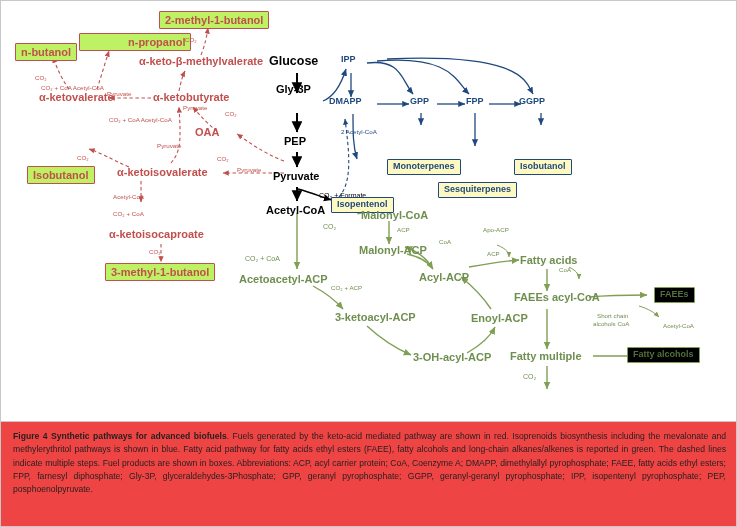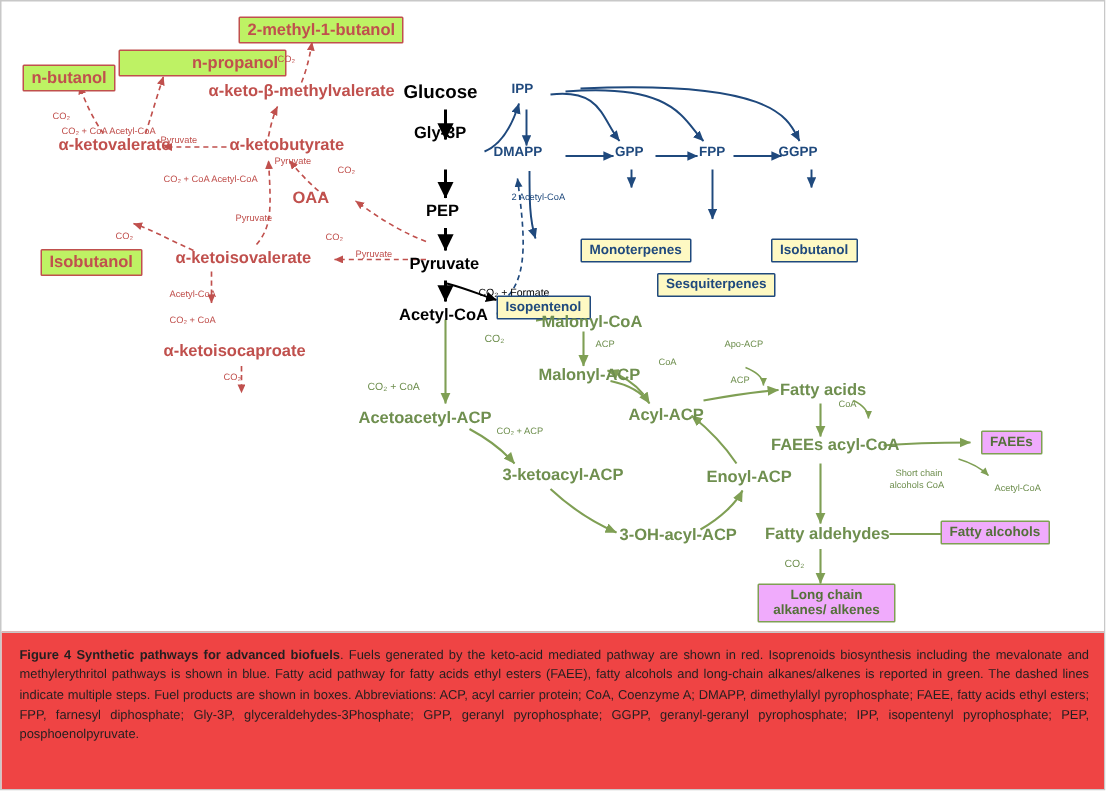--- a/index.html
+++ b/index.html
@@ -60,21 +60,21 @@
     color: #c0504d;
   }
   .box-blue {
     border-color: #1f497d;
     background: #fef9c3;
     color: #1f497d;
     margin-top: 36px;
   }
   .box-green {
     border-color: #7f9f54;
-    background: #f0abfc;
+    background: #000000;
     color: #54703a;
   }
   .main-lbl { font-size: 11px; font-weight: bold; }
   .big-lbl  { font-size: 12.5px; font-weight: bold; }
   .sml-lbl  { font-size: 7px; }
   .tiny-lbl { font-size: 6.2px; }
   .mid-lbl  { font-size: 9px; font-weight: bold; }
 
   .center { text-align: center; }
 
@@ -231,20 +231,21 @@
     <div class="node main-lbl black" style="left:275px; top:82px;">Gly-3P</div>
     <div class="node main-lbl black" style="left:283px; top:134px;">PEP</div>
     <div class="node main-lbl black" style="left:272px; top:169px;">Pyruvate</div>
     <div class="node main-lbl black" style="left:265px; top:203px;">Acetyl-CoA</div>
     <div class="lbl sml-lbl black" style="left:318px; top:191px;">CO₂  + Formate</div>
 
     <div class="node boxed box-red main-lbl" style="left:14px; top:42px;">n-butanol</div>
     <div class="node boxed box-red main-lbl" style="left:78px; top:32px;padding-left:48px;">n-propanol</div>
     <div class="node boxed box-red main-lbl" style="left:158px; top:10px;">2-methyl-1-butanol</div>
     <div class="node boxed box-red main-lbl" style="left:26px; top:165px;text-align:center;">Isobutanol</div>
+    <div class="node boxed box-red main-lbl" style="left:104px; top:262px;">3-methyl-1-butanol</div>
 
     <div class="node main-lbl red" style="left:138px; top:54px;">α-keto-β-methylvalerate</div>
     <div class="node main-lbl red" style="left:38px; top:90px;">α-ketovalerate</div>
     <div class="node main-lbl red" style="left:152px; top:90px;">α-ketobutyrate</div>
     <div class="node main-lbl red" style="left:194px; top:125px;">OAA</div>
     <div class="node main-lbl red" style="left:116px; top:165px;">α-ketoisovalerate</div>
     <div class="node main-lbl red" style="left:108px; top:227px;">α-ketoisocaproate</div>
 
     <div class="lbl tiny-lbl red" style="left:34px; top:74px;">CO₂</div>
     <div class="lbl tiny-lbl red" style="left:184px; top:36px;">CO₂</div>
@@ -276,28 +277,24 @@
 
     <div class="node main-lbl green" style="left:360px; top:208px;">Malonyl-CoA</div>
     <div class="node main-lbl green" style="left:358px; top:243px;">Malonyl-ACP</div>
     <div class="node main-lbl green" style="left:238px; top:272px;">Acetoacetyl-ACP</div>
     <div class="node main-lbl green" style="left:418px; top:270px;">Acyl-ACP</div>
     <div class="node main-lbl green" style="left:334px; top:310px;">3-ketoacyl-ACP</div>
     <div class="node main-lbl green" style="left:470px; top:311px;">Enoyl-ACP</div>
     <div class="node main-lbl green" style="left:412px; top:350px;">3-OH-acyl-ACP</div>
     <div class="node main-lbl green" style="left:519px; top:253px;">Fatty acids</div>
     <div class="node main-lbl green" style="left:513px; top:290px;">FAEEs acyl-CoA</div>
-    <div class="node main-lbl green" style="left:509px; top:349px;">Fatty aldehydes</div>
+    <div class="node main-lbl green" style="left:509px; top:349px;">Fatty multiple</div>
 
     <div class="node boxed box-green mid-lbl" style="left:653px; top:286px;">FAEEs</div>
     <div class="node boxed box-green mid-lbl" style="left:626px; top:346px;">Fatty alcohols</div>
-    <div class="node boxed box-green mid-lbl center" style="left:504px; top:388px; width:80px;">
-      <span>Long chain</span><br>
-      <span>alkanes/ alkenes</span>
-    </div>
 
     <div class="lbl sml-lbl green" style="left:322px; top:222px;">CO₂</div>
     <div class="lbl tiny-lbl green" style="left:396px; top:226px;">ACP</div>
     <div class="lbl tiny-lbl green" style="left:482px; top:226px;">Apo-ACP</div>
     <div class="lbl tiny-lbl green" style="left:438px; top:238px;">CoA</div>
     <div class="lbl sml-lbl green" style="left:244px; top:254px;">CO₂ + CoA</div>
     <div class="lbl tiny-lbl green" style="left:330px; top:284px;">CO₂ + ACP</div>
     <div class="lbl tiny-lbl green" style="left:486px; top:250px;">ACP</div>
     <div class="lbl tiny-lbl green" style="left:558px; top:266px;">CoA</div>
     <div class="lbl tiny-lbl green" style="left:596px; top:312px;">Short chain</div>

